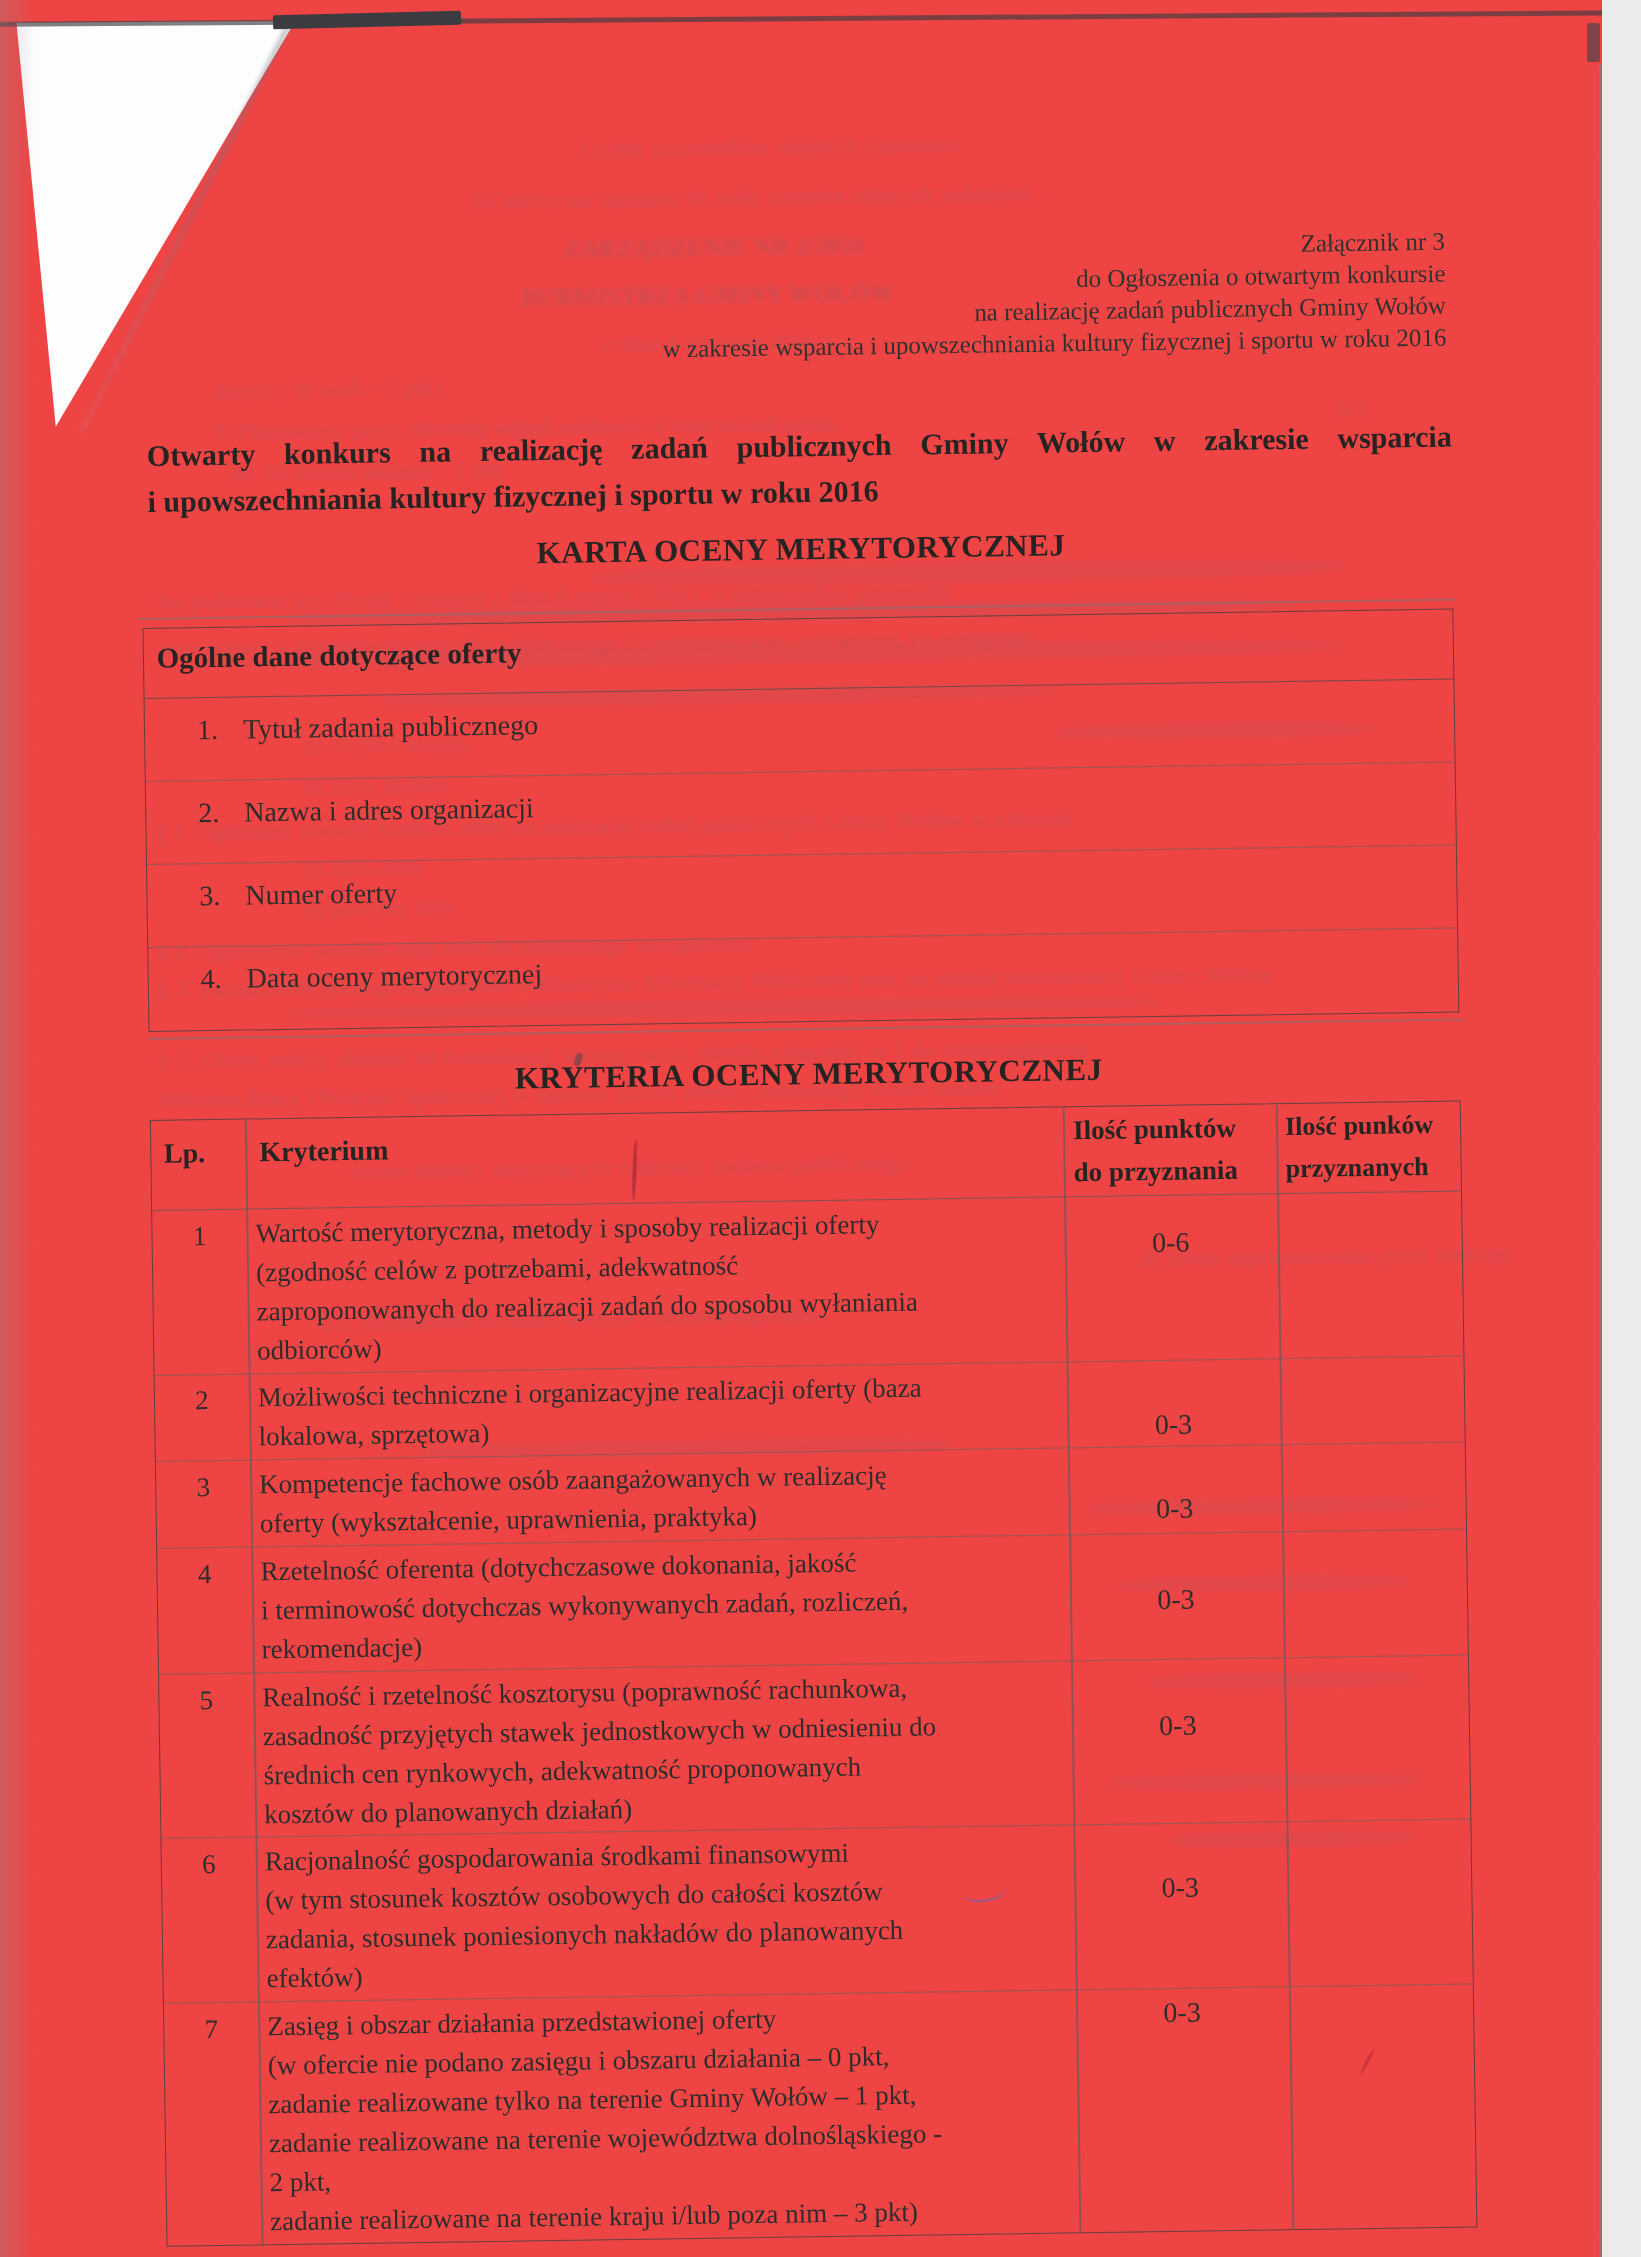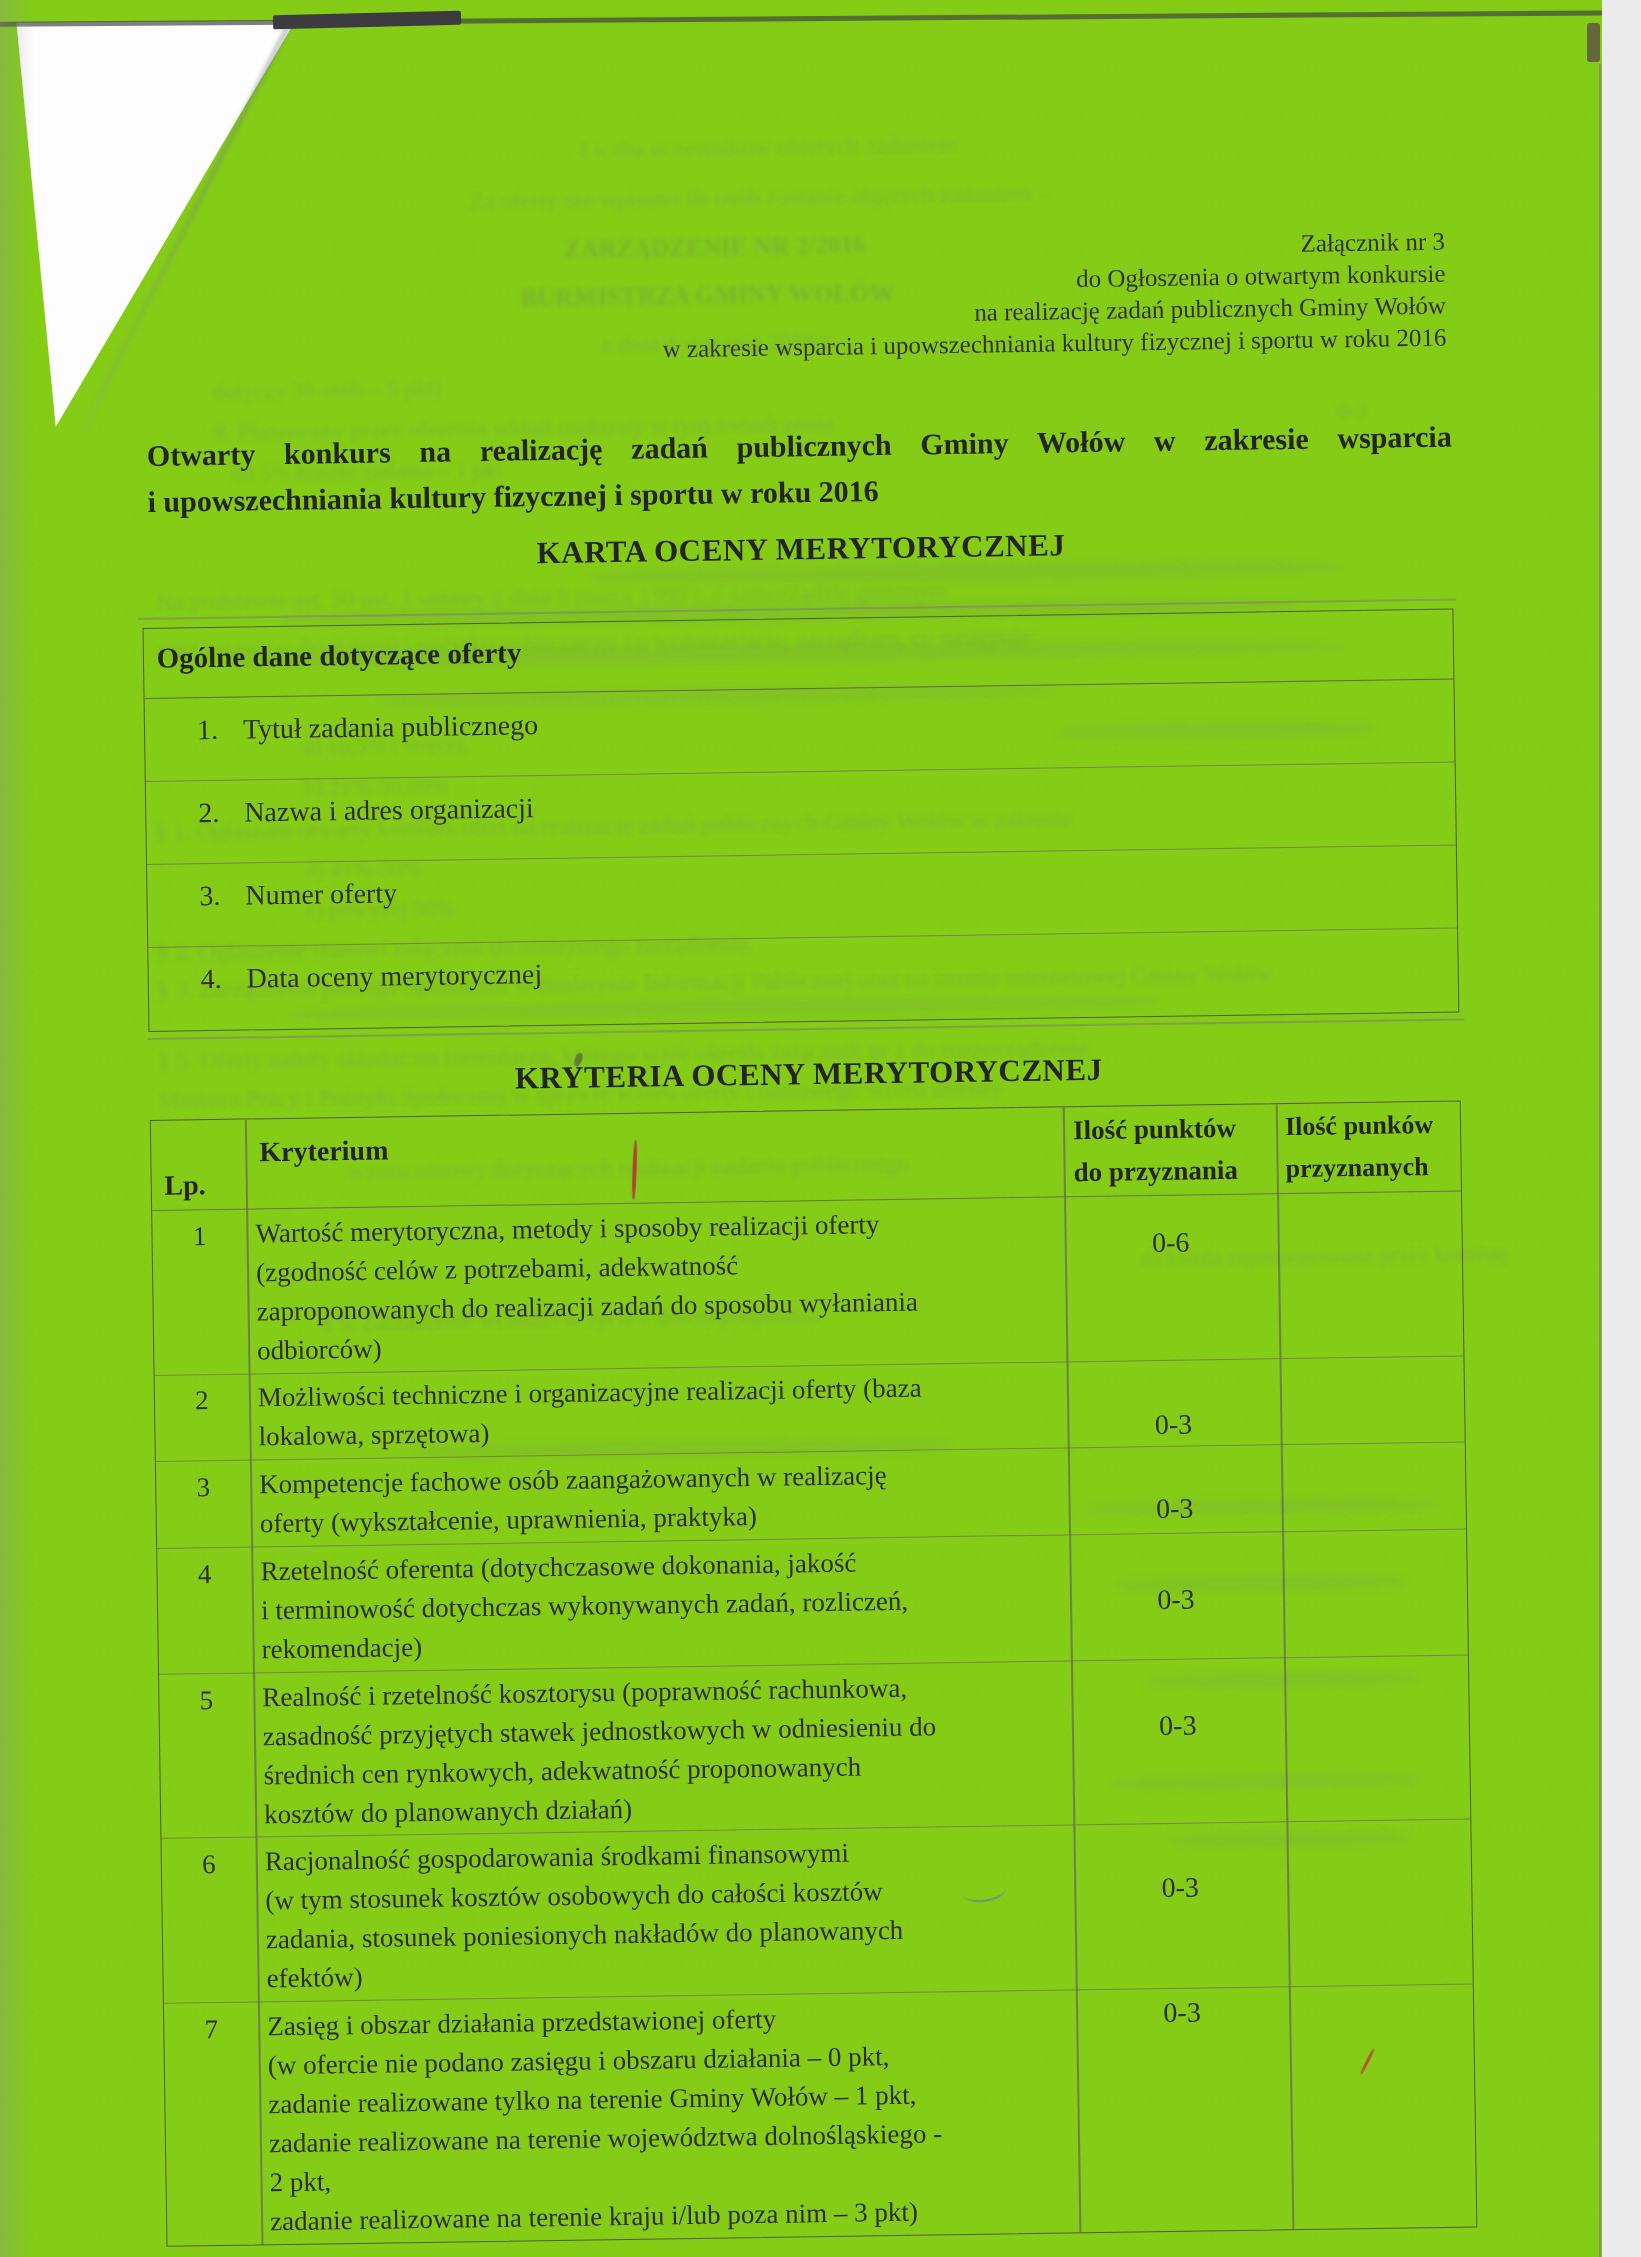--- a/index.html
+++ b/index.html
@@ -1,17 +1,17 @@
 <!DOCTYPE html>
 <html><head>
 <meta charset="utf-8">
 <style>
   html,body{margin:0;padding:0;background:#777;}
   .page{position:relative;width:1641px;height:2257px;margin:0 auto;overflow:hidden;
-        background:#84cc16;
+        background:#ef4444;
         font-family:"Liberation Serif","DejaVu Serif",serif;color:#2e2c2c;}
   .grain{position:absolute;inset:0;
         background-image:radial-gradient(rgba(90,95,110,0.045) 1px, transparent 1.2px);
         background-size:8.7px 6.8px;pointer-events:none;}
   
   .left-strip{position:absolute;left:0;top:0;width:35px;height:100%;
         background:linear-gradient(90deg, rgba(140,142,152,0.30), rgba(140,142,152,0));}
   .right-strip{position:absolute;right:0;top:0;width:39px;height:100%;background:#ebebec;}
   .right-line{position:absolute;left:1599px;top:64px;width:1.9px;height:2194px;background:rgba(125,125,130,0.75);}
   .right-blob{position:absolute;left:1587px;top:23px;width:12.6px;height:39px;background:#5a4449;opacity:.75;border-radius:2.9px;}
@@ -37,21 +37,21 @@
   #table1::after{content:"";position:absolute;left:-1.9px;right:-5.8px;bottom:-9.7px;height:1.9px;background:rgba(120,120,124,0.5);}
   .t1-head{height:56px;border-bottom:1.7px solid rgba(75,75,78,0.75);font-weight:bold;font-size:29px;padding:12.6px 0 0 12.6px;color:#262422;}
   .g-row{position:relative;height:83px;border-bottom:1.5px solid rgba(95,95,98,0.6);font-size:28px;padding:16.4px 0 0 52px;box-sizing:border-box;}
   .g-row:last-child{border-bottom:none;}
   .g-num{display:inline-block;width:46px;}
   
   #table2{position:absolute;left:150px;top:1110px;width:1309px;border:1.9px solid rgba(62,62,64,0.78);}
   .vline{position:absolute;top:0;bottom:0;width:1.7px;background:rgba(92,92,96,0.65);z-index:1;}
   #vline-lp{left:94px;} #vline-pts{left:912px;} #vline-award{left:1125px;}
   .t2-head{position:relative;height:89px;border-bottom:1.7px solid rgba(85,85,88,0.7);font-weight:bold;color:#262422;}
-  .th-lp{position:absolute;left:12.6px;top:17.4px;font-size:28px;margin-top:32px;}
+  .th-lp{position:absolute;left:12.6px;top:17.4px;font-size:28px;}
   .th-kr{position:absolute;left:108px;top:17.4px;font-size:28px;}
   .th-p1{position:absolute;left:922px;top:1.9px;width:198px;font-size:27px;line-height:42px;}
   .th-p2{position:absolute;left:1134px;top:1.9px;width:170px;font-size:26px;line-height:42px;}
   .c-row{position:relative;font-size:27px;line-height:39px;padding:4.8px 0 2.9px 0;border-bottom:1.5px solid rgba(95,95,98,0.6);}
   .c-row:last-child{border-bottom:none;}
   .c-no{position:absolute;left:0;top:6.8px;width:94px;text-align:center;}
   .c-lines{margin-left:103px;width:806px;}
   .c-line{white-space:nowrap;}
   .c-pts{position:absolute;left:912px;width:212px;text-align:center;font-size:28px;}
   

